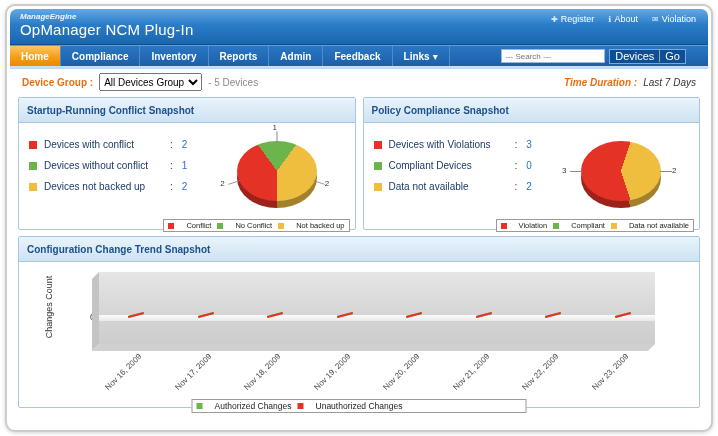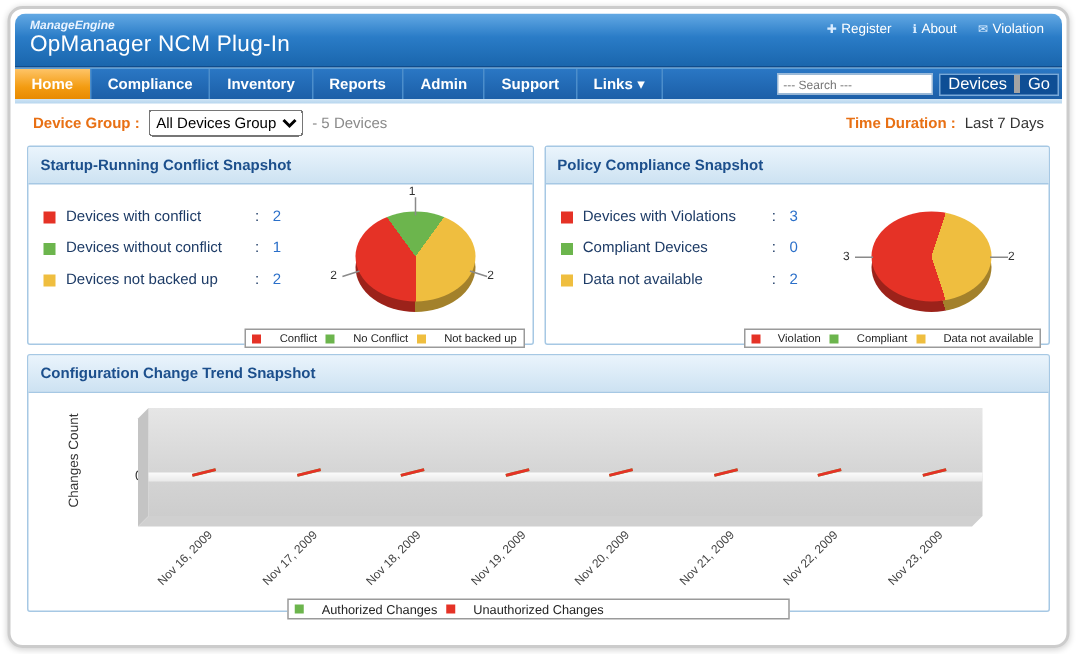--- a/index.html
+++ b/index.html
@@ -18,34 +18,34 @@
   .header-links { position:absolute; right:12px; top:5px; display:flex; gap:14px; font-size:9px; }
   .header-link { color:#fff; display:flex; align-items:center; gap:3px; cursor:pointer; text-decoration:none; }
   .hicon { font-size:8px; color:#d9ecff; }
 
   
   .nav { height:21px; background:linear-gradient(#2a77c4,#1c5fa8); display:flex; align-items:stretch;
     border-top:1px solid #5d9fd8; }
   .tab { padding:0 11px; font-size:10px; font-weight:bold; color:#fff; display:flex; align-items:center;
     gap:3px; border-right:1px solid #4c8ecb; cursor:pointer; white-space:nowrap;text-align:right; }
   .tab.active { background:linear-gradient(#fec467,#f39c12 60%,#e88a00); }
-  .nav-right { margin-left:auto; display:flex; align-items:center; gap:4px; padding-right:2px; }
+  .nav-right { margin-left:auto; display:flex; align-items:center; gap:4px; padding-right:22px; }
   .search-input { width:104px; height:14px; font-size:8px; border:1px solid #9bb9d6; padding:0 3px; color:#555; }
   .scope-box { display:flex; align-items:center; height:15px; background:#0e4e95;
     border:1px solid #78a9d9; color:#fff; font-size:11px; }
   .scope-box span { padding:0 5px; cursor:pointer; }
-  .scope-go { border-left:4px solid #a3a3a3;text-align:right; }
+  .scope-go { border-left:1px solid #a3a3a3;text-align:right; }
   .subnav { height:3px; background:linear-gradient(#cfe4f5,#b7d6ee); }
 
   
   .filterbar { height:26px; display:flex; align-items:center; padding:0 12px; font-size:10px; }
   .flabel { color:#e87014; font-weight:bold; }
   .fselect { margin:0 6px; font-size:10px; height:18px; }
   .fcount { color:#8a8a8a; }
-  .fright { margin-left:auto; display:flex; gap:6px; align-items:flex-end; }
+  .fright { margin-left:auto; display:flex; gap:6px; align-items:flex-end;font-style:italic; }
   .fvalue { color:#333; cursor:pointer; }
 
   
   .panels-row { display:flex; gap:7px; padding:2px 8px 0; }
   .panel { border:1px solid #a6c8e4; background:#fff; border-radius:2px; }
   .panel.half { width:343px; height:133px; position:relative; }
   .panel-header { height:18px; background:linear-gradient(#eaf4fc,#cde2f2); border-bottom:1px solid #a6c8e4;
     display:flex; align-items:center; padding:12px 8px; font-size:10px; font-weight:bold; color:#1c4f8c; }
   .panel-body { position:relative; height:calc(100% - 18px); }
   .stat-rows { position:absolute; left:10px; top:16px; display:flex; flex-direction:column; gap:10px;justify-content:space-between; }
@@ -106,21 +106,21 @@
       </a>
     </div>
   </div>
 
   <div class="nav">
     <div class="tab active">Home</div>
     <div class="tab">Compliance</div>
     <div class="tab">Inventory</div>
     <div class="tab">Reports</div>
     <div class="tab">Admin</div>
-    <div class="tab">Support</div>
+    <div class="tab">Feedback</div>
     <div class="tab">
       <span>Links</span>
       <span>▾</span>
     </div>
     <div class="nav-right">
       <input class="search-input" placeholder="--- Search ---" style="">
       <div class="scope-box">
         <span>Devices</span>
         <span class="scope-go">Go</span>
       </div>

